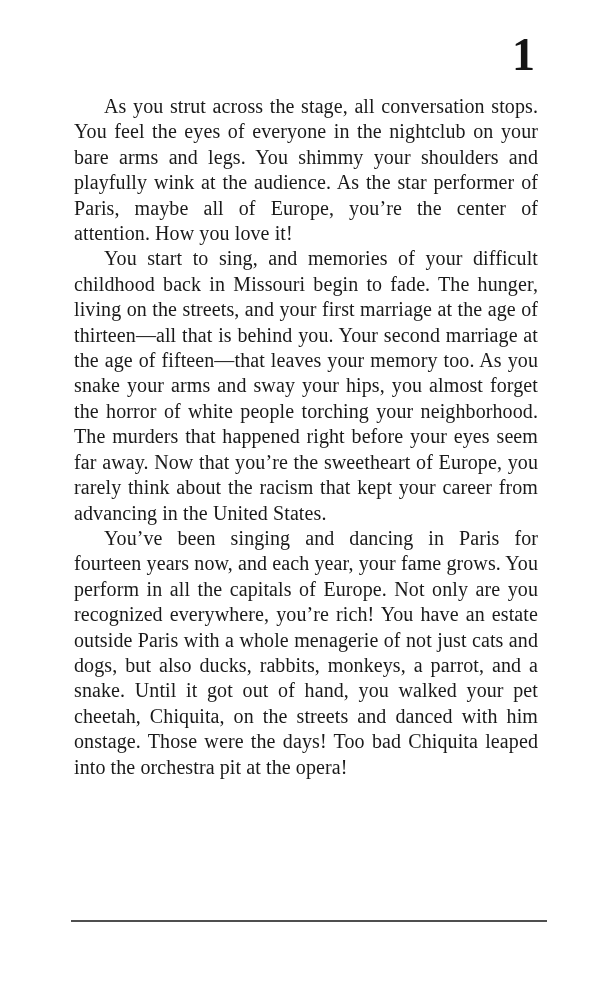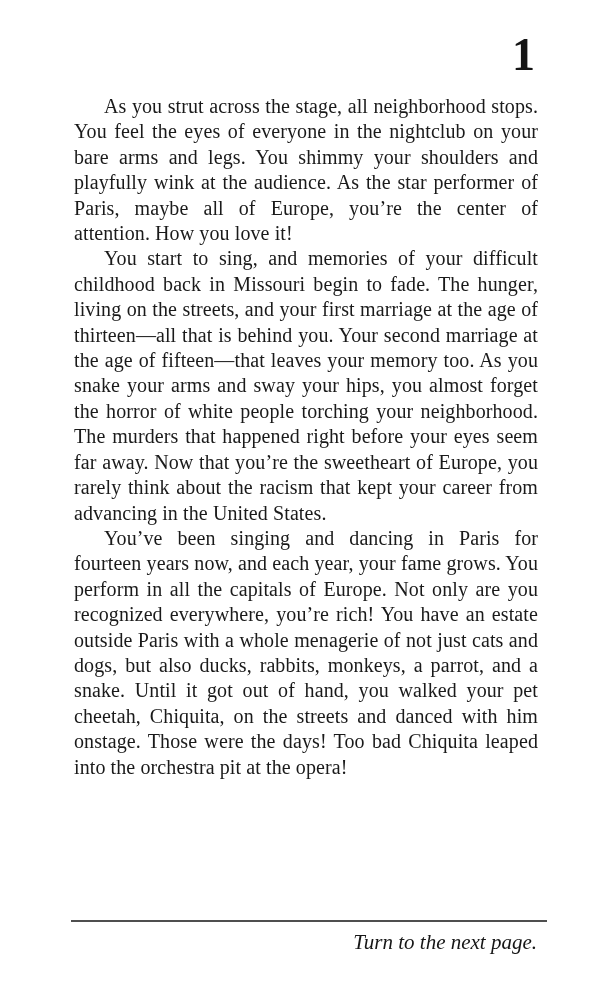--- a/index.html
+++ b/index.html
@@ -58,22 +58,21 @@
   }
 </style>
 </head>
 <body>
 
 <div class="page">
 
   <div class="page-number">1</div>
 
   <div class="body-text">
-    <p>As you strut across the stage, all neighborhood stops. You feel the eyes of everyone in the nightclub on your bare arms and legs. You shimmy your shoulders and playfully wink at the audience. As the star performer of Paris, maybe all of Europe, you’re the center of attention. How you love it!</p>
+    <p>As you strut across the stage, all conversation stops. You feel the eyes of everyone in the nightclub on your bare arms and legs. You shimmy your shoulders and playfully wink at the audience. As the star performer of Paris, maybe all of Europe, you’re the center of attention. How you love it!</p>
     <p>You start to sing, and memories of your difficult childhood back in Missouri begin to fade. The hunger, living on the streets, and your first marriage at the age of thirteen—all that is behind you. Your second marriage at the age of fifteen—that leaves your memory too. As you snake your arms and sway your hips, you almost forget the horror of white people torching your neighborhood. The murders that happened right before your eyes seem far away. Now that you’re the sweetheart of Europe, you rarely think about the racism that kept your career from advancing in the United States.</p>
     <p>You’ve been singing and dancing in Paris for fourteen years now, and each year, your fame grows. You perform in all the capitals of Europe. Not only are you recognized everywhere, you’re rich! You have an estate outside Paris with a whole menagerie of not just cats and dogs, but also ducks, rabbits, monkeys, a parrot, and a snake. Until it got out of hand, you walked your pet cheetah, Chiquita, on the streets and danced with him onstage. Those were the days! Too bad Chiquita leaped into the orchestra pit at the opera!</p>
   </div>
 
   <div class="footer-divider"></div>
 
-  <div class="footer-instruction">Turn to the next page.</div>
 
 </div>
 
 </body></html>

